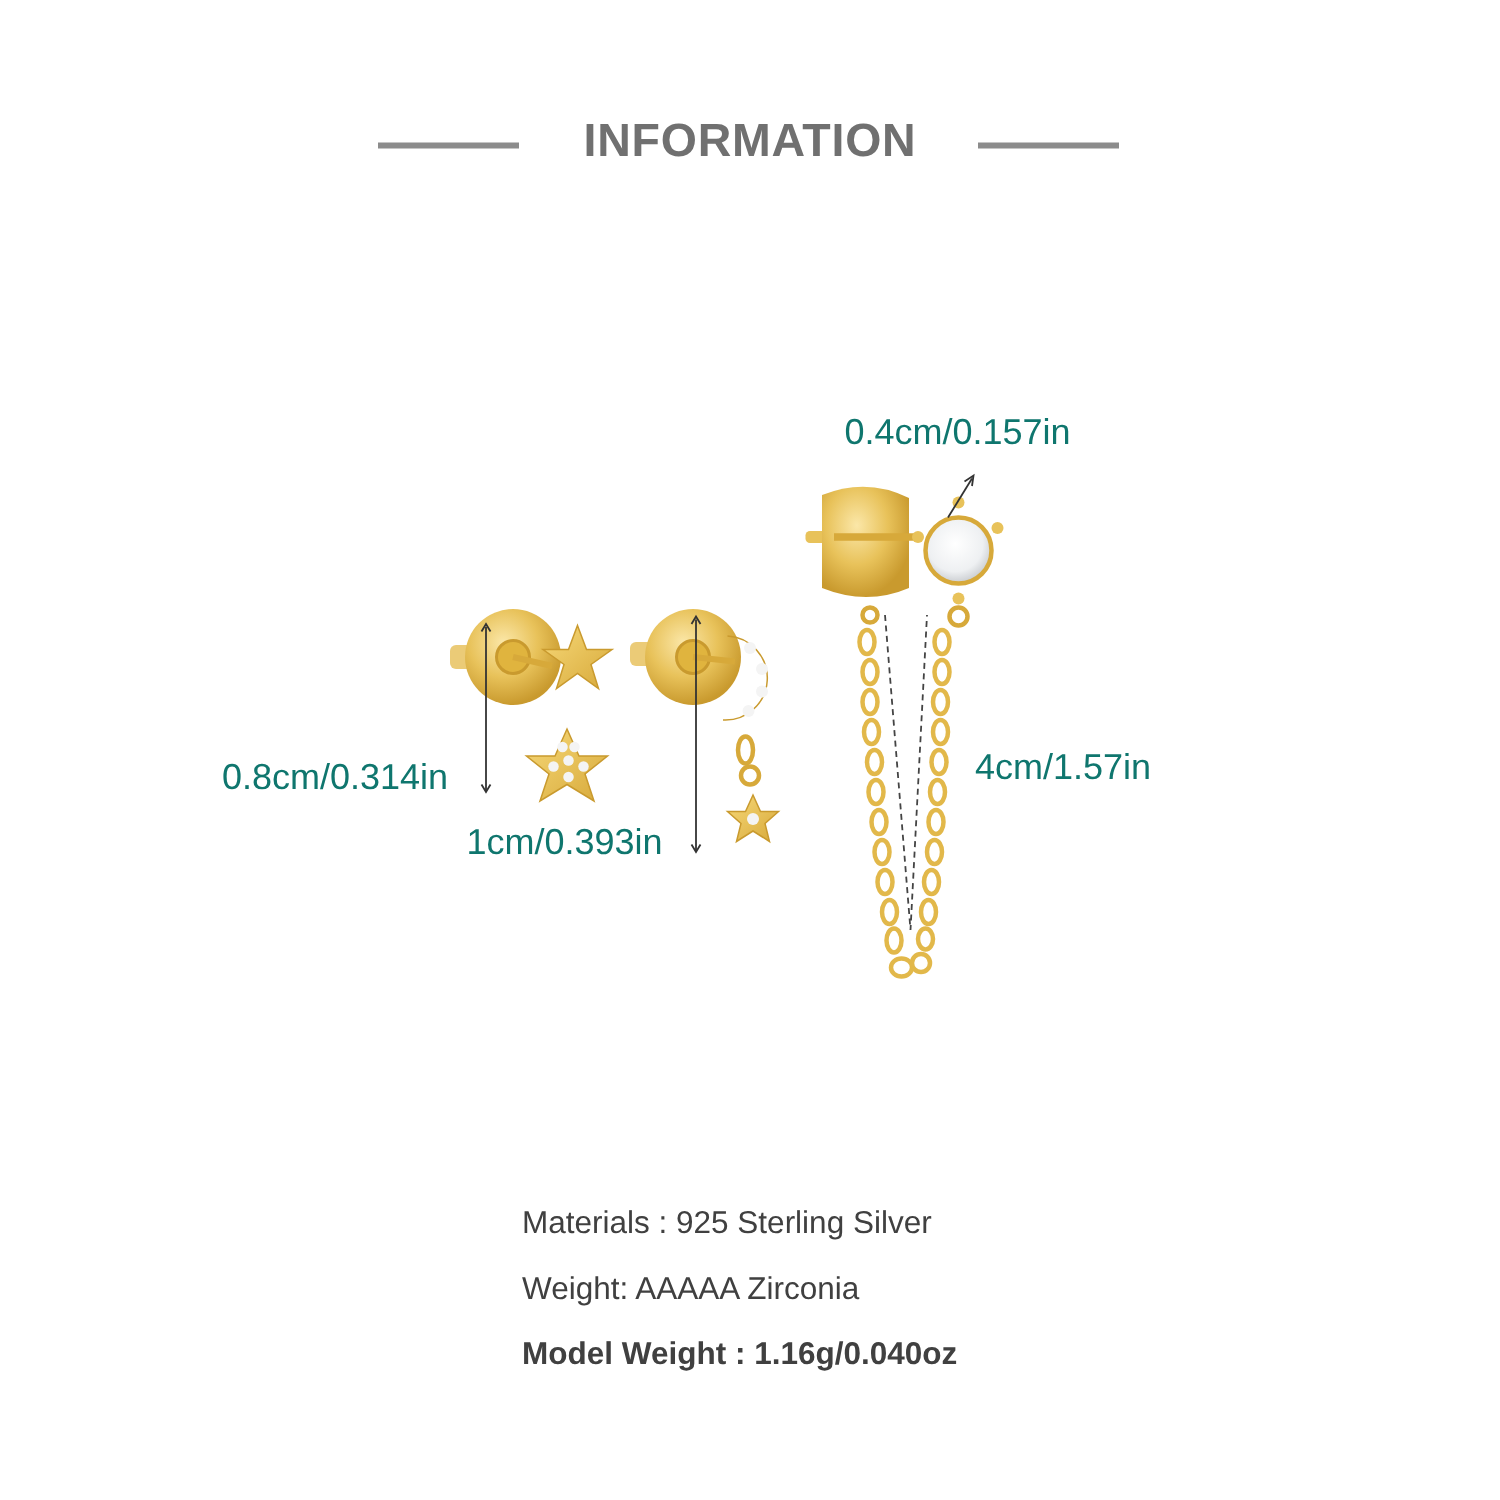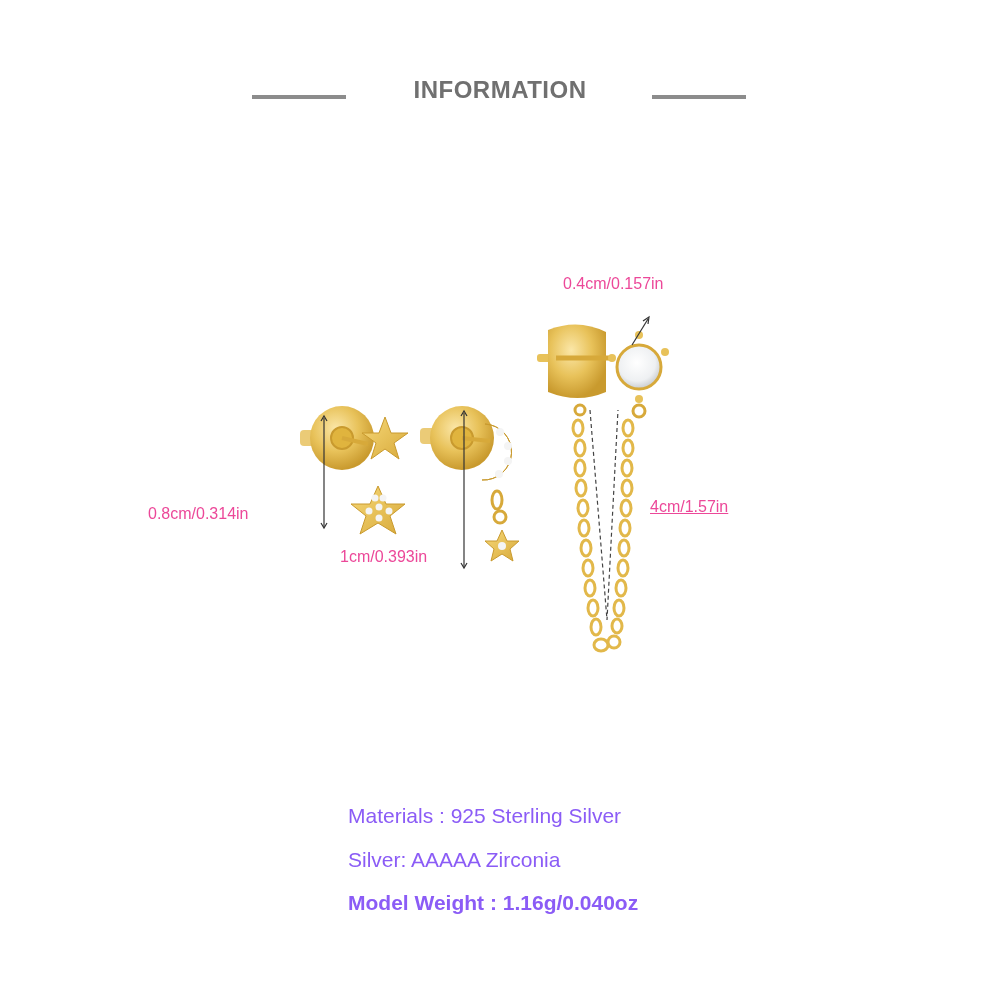--- a/index.html
+++ b/index.html
@@ -1,22 +1,22 @@
 <!DOCTYPE html>
 <html><head>
   <meta charset="utf-8">
   <style>
     html, body { margin: 0; padding: 0; background: #ffffff; }
     body { width: 1000px; height: 1000px; position: relative; overflow: hidden;
            font-family: "Liberation Sans", "DejaVu Sans", sans-serif; color: #6b6b6b; }
     .title-line { position: absolute; top: 95px; height: 4px; background: #8c8c8c; width: 94px; }
     .title { position: absolute; top: 76px; left: 0; width: 1000px; text-align: center;
-             font-size: 24px; font-weight: bold; color: #707070; letter-spacing: 0.5px; }
-    .dim { position: absolute; font-size: 16px; color: #ec4899; white-space: nowrap; }
-    .spec { position: absolute; left: 348px; font-size: 21px; color: #8b5cf6; white-space: nowrap; }
+             font-size: 31px; font-weight: bold; color: #707070; letter-spacing: 0.5px; }
+    .dim { position: absolute; font-size: 24px; color: #0f766e; white-space: nowrap; }
+    .spec { position: absolute; left: 348px; font-size: 21px; color: #404040; white-space: nowrap; }
     svg { position: absolute; left: 0; top: 0; }
   </style>
 </head>
 <body>
 
 <div class="title-line" style="left:252px;"></div>
 <div class="title">INFORMATION</div>
 <div class="title-line" style="left:652px;"></div>
 
 <svg width="1000" height="1000">
@@ -127,19 +127,19 @@
   <g stroke="#333" stroke-width="1.2">
     <line x1="632" y1="345" x2="648" y2="319"></line>
     <path d="M643,321 L649,317 L648,324" fill="none"></path>
   </g>
   <g stroke="#444" stroke-width="1.2" stroke-dasharray="4,3" fill="none">
     <path d="M590,410 L607,620 L618,410"></path>
   </g>
 </svg>
 
 <div class="dim" style="left:148px; top:505px;">0.8cm/0.314in</div>
-<div class="dim" style="left:340px; top:548px;">1cm/0.393in</div>
+<div class="dim" style="left:311px; top:548px;">1cm/0.393in</div>
 <div class="dim" style="left:563px; top:275px;">0.4cm/0.157in</div>
-<div class="dim" style="left:650px; top:498px;text-decoration:underline;">4cm/1.57in</div>
+<div class="dim" style="left:650px; top:498px;">4cm/1.57in</div>
 
 <div class="spec" style="top:804px;">Materials : 925 Sterling Silver</div>
-<div class="spec" style="top:848px;">Silver: AAAAA Zirconia</div>
+<div class="spec" style="top:848px;">Weight: AAAAA Zirconia</div>
 <div class="spec" style="top:891px;font-weight:bold;">Model Weight : 1.16g/0.040oz</div>
 
 </body></html>

